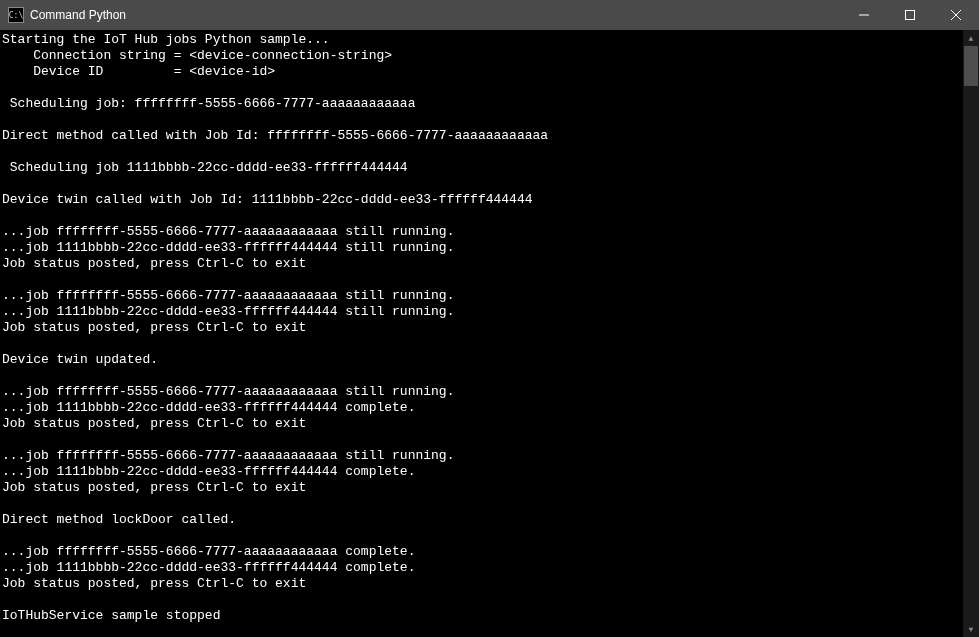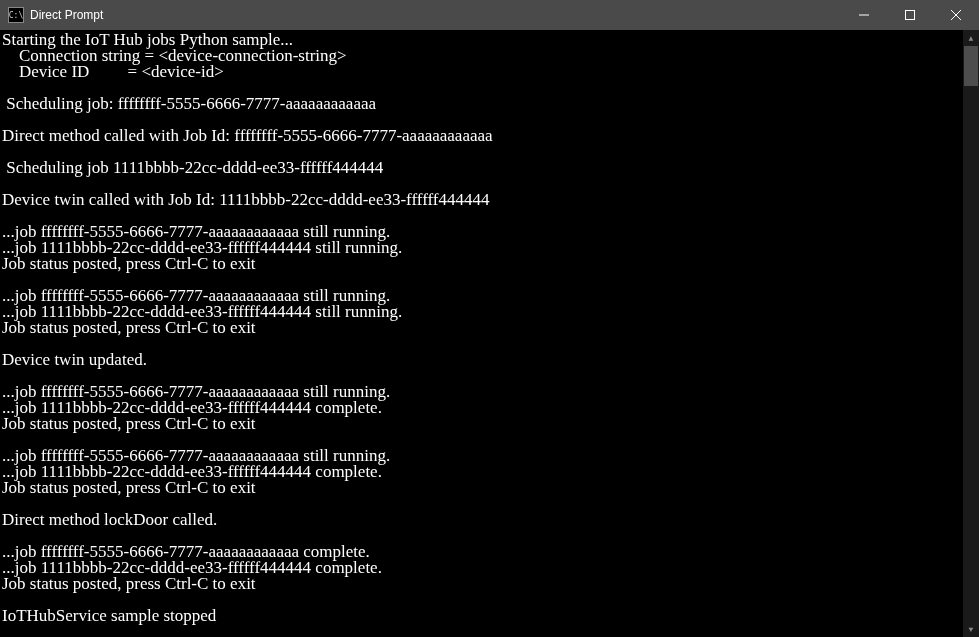--- a/index.html
+++ b/index.html
@@ -62,25 +62,25 @@
       position: relative;
       width: 100%;
       height: calc(100% - 30px);
       background: #000;
       color: #fff;
       display: flex;
     }
     .console-content {
       flex: 1;
       padding: 2px 0 0 2px;
-      font-size: 17px;
+      font-size: 13px;
       line-height: 16px;
       white-space: pre;
       overflow: hidden;
-      font-family: Liberation Serif, serif;
+      font-family: Liberation Mono, monospace;
     }
     .scrollbar {
       width: 16px;
       height: 100%;
       background: #1a1a1a;
       position: relative;
     }
     .scroll-thumb {
       position: absolute;
       top: 16px;
@@ -100,21 +100,21 @@
       position: absolute;
     }
     .scroll-arrow.up { top: 0; }
     .scroll-arrow.down { bottom: 0; }
   </style>
 </head>
 <body>
 
 <div class="titlebar">
   <div class="titlebar-icon">C:\</div>
-  <div class="titlebar-title">Direct Prompt</div>
+  <div class="titlebar-title">Command Python</div>
   <div class="window-controls">
     <div class="window-btn">
       <svg viewBox="0 0 10 10">
           <line x1="0" y1="5" x2="10" y2="5" stroke="#fff" stroke-width="1"></line>
         </svg>
     </div>
     <div class="window-btn">
       <svg viewBox="0 0 10 10">
           <rect x="0.5" y="0.5" width="9" height="9" stroke="#fff" stroke-width="1" fill="none"></rect>
         </svg>

